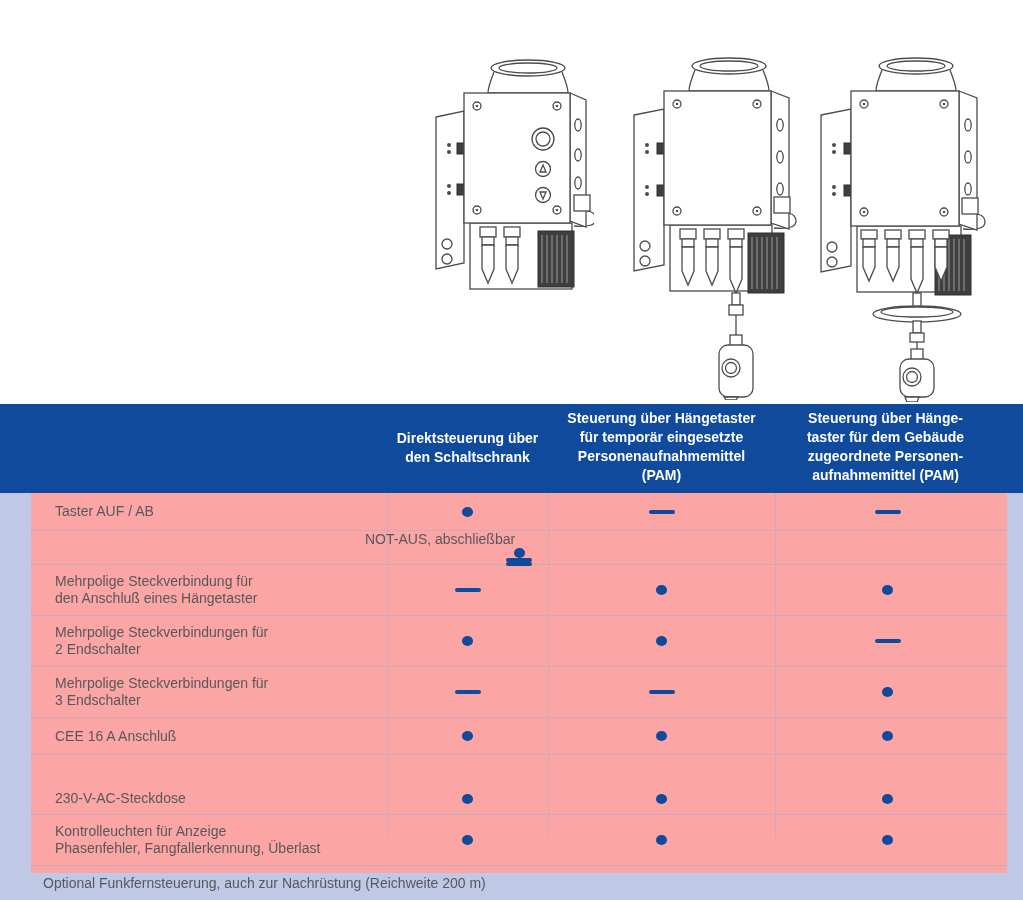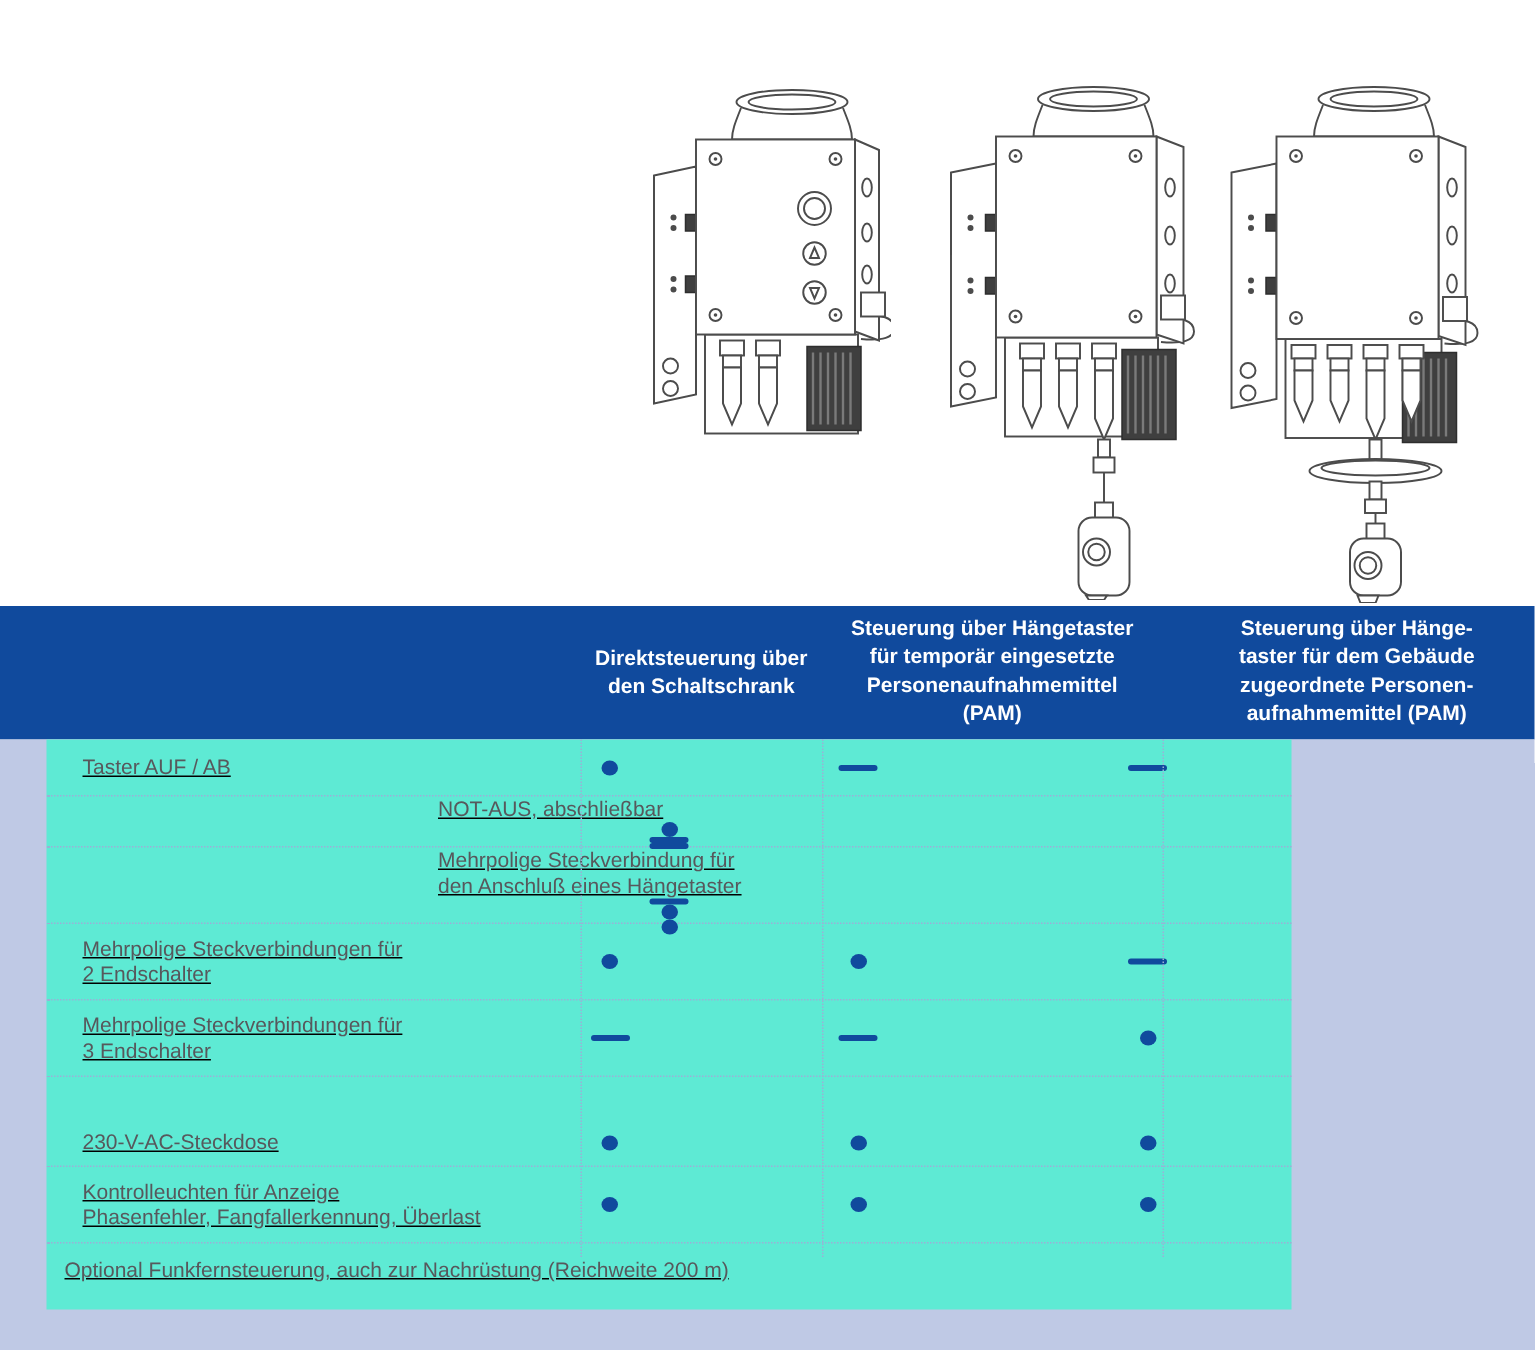--- a/index.html
+++ b/index.html
@@ -21,33 +21,32 @@
   .band{
     position:absolute;left:0;top:404px;width:1023px;height:89px;
     background:#104a9d;
   }
   .hcell{
     position:absolute;color:#ffffff;font-weight:bold;font-size:14px;
     line-height:19px;text-align:center;white-space:pre-line;
   }
   .hc1{left:387px;top:25px;width:161px;}
   .hc2{left:548px;top:5px;width:227px;}
-  .hc3{left:792px;top:5px;width:225px;}
+  .hc3{left:773px;top:5px;width:225px;}
 
   
   .frame{
     position:absolute;left:0;top:493px;width:1023px;height:407px;
     background:#bfc9e5;
   }
 
   
   .table{
-    position:absolute;left:31px;top:493px;width:830px;height:380px;
-    background:#5eead4;
-    text-decoration:underline;
+    position:absolute;left:31px;top:493px;width:976px;height:380px;
+    background:#fca5a5;
   }
   .trow{
     display:flex;box-sizing:border-box;align-items:center;
     border-bottom:1px dotted #9ab0d6;
   }
   .trow:last-child{border-bottom:none;}
   .tlabel{
     width:356px;box-sizing:border-box;padding-left:24px;
     font-size:14px;line-height:17px;color:#57585c;white-space:pre-line;
   }
@@ -293,21 +292,21 @@
     <div class="tcell c3" data-sym="dash"></div>
   </div>
 
   <div class="trow" style="height:34px;flex-direction:column;">
     <div class="tlabel">NOT-AUS, abschließbar</div>
     <div class="tcell c1" data-sym="dot"></div>
     <div class="tcell c2" data-sym="dash"></div>
     <div class="tcell c3" data-sym="dash"></div>
   </div>
 
-  <div class="trow" style="height:51px;flex-direction:column;">
+  <div class="trow" style="height:51px;">
     <div class="tlabel">Mehrpolige Steckverbindung für
 den Anschluß eines Hängetaster</div>
     <div class="tcell c1" data-sym="dash"></div>
     <div class="tcell c2" data-sym="dot"></div>
     <div class="tcell c3" data-sym="dot"></div>
   </div>
 
   <div class="trow" style="height:51px;">
     <div class="tlabel">Mehrpolige Steckverbindungen für
 2 Endschalter</div>
@@ -317,20 +316,26 @@
   </div>
 
   <div class="trow" style="height:51px;">
     <div class="tlabel">Mehrpolige Steckverbindungen für
 3 Endschalter</div>
     <div class="tcell c1" data-sym="dash"></div>
     <div class="tcell c2" data-sym="dash"></div>
     <div class="tcell c3" data-sym="dot"></div>
   </div>
 
+  <div class="trow" style="height:37px;">
+    <div class="tlabel">CEE 16 A Anschluß</div>
+    <div class="tcell c1" data-sym="dot"></div>
+    <div class="tcell c2" data-sym="dot"></div>
+    <div class="tcell c3" data-sym="dot"></div>
+  </div>
 
   <div class="trow" style="height:32px;margin-top:28px;">
     <div class="tlabel">230-V-AC-Steckdose</div>
     <div class="tcell c1" data-sym="dot"></div>
     <div class="tcell c2" data-sym="dot"></div>
     <div class="tcell c3" data-sym="dot"></div>
   </div>
 
   <div class="trow" style="height:51px;align-items:center;">
     <div class="tlabel">Kontrolleuchten für Anzeige

